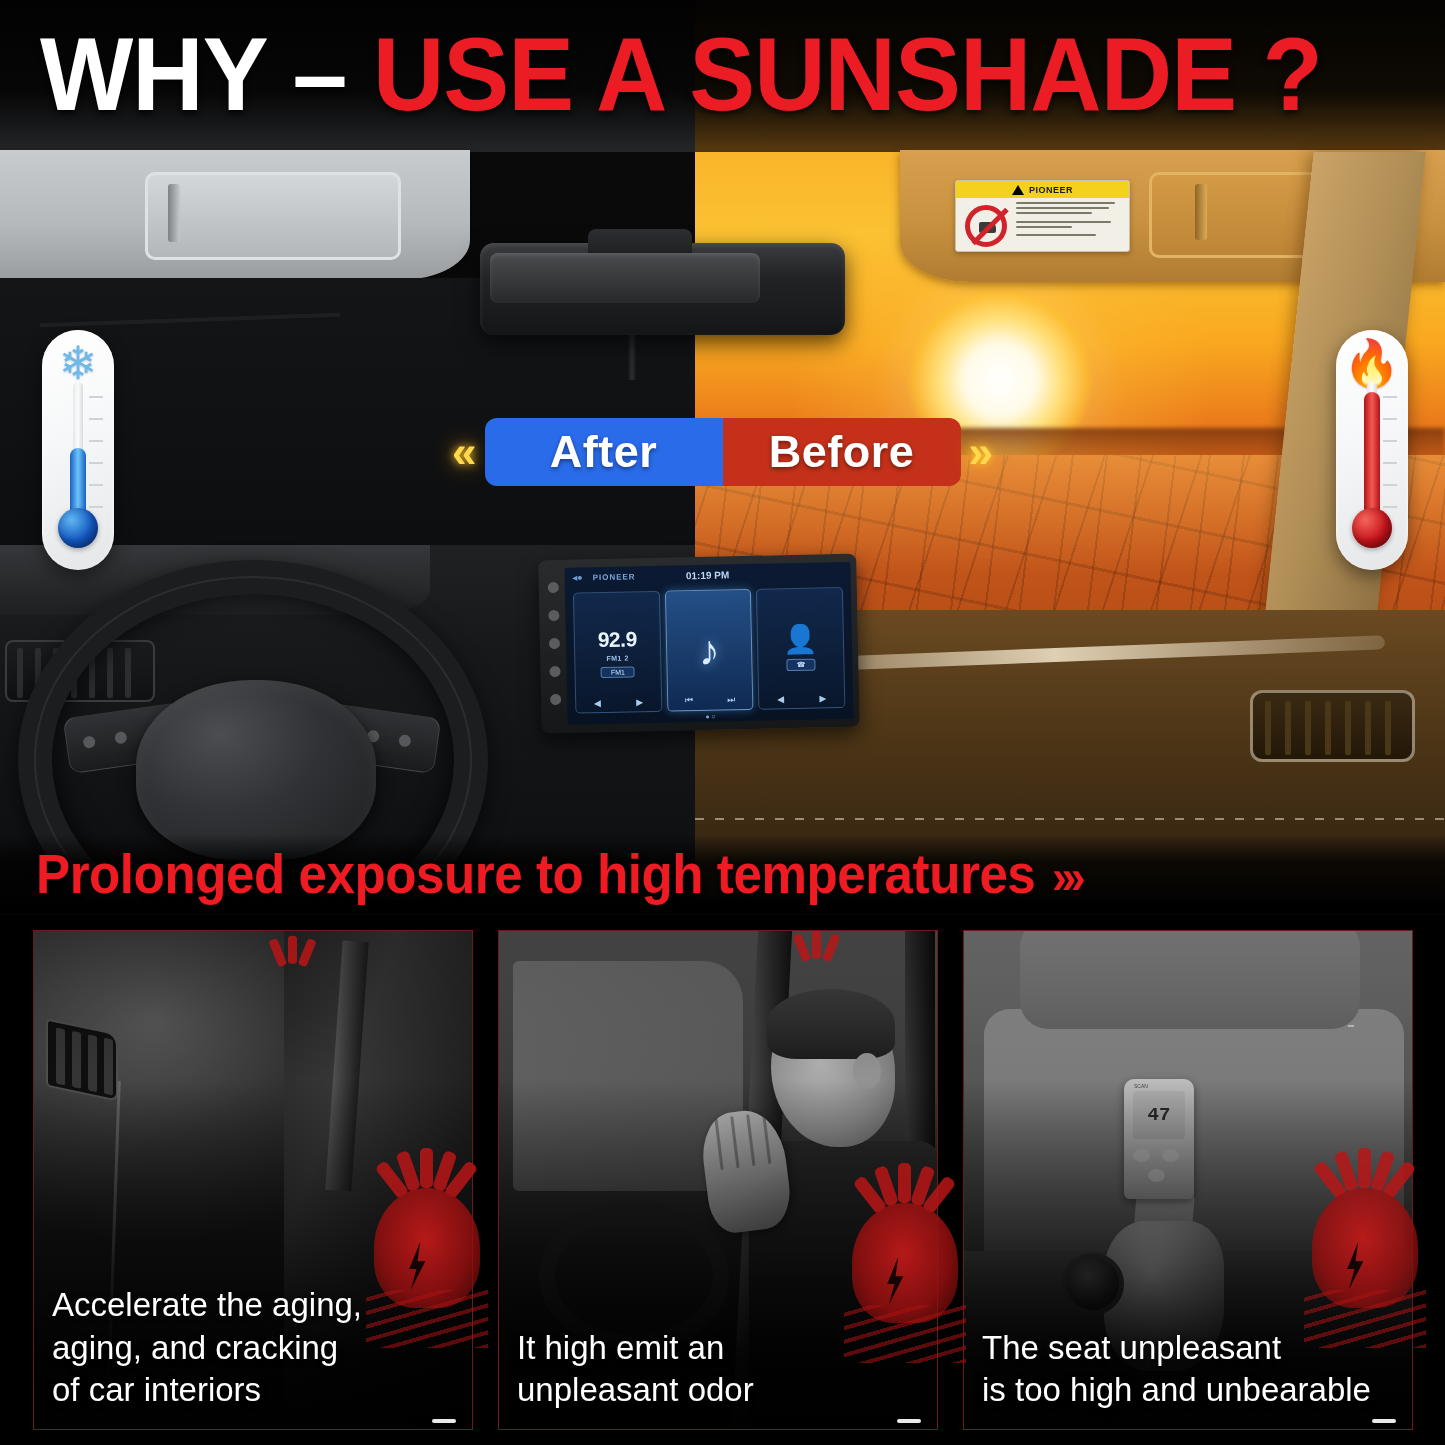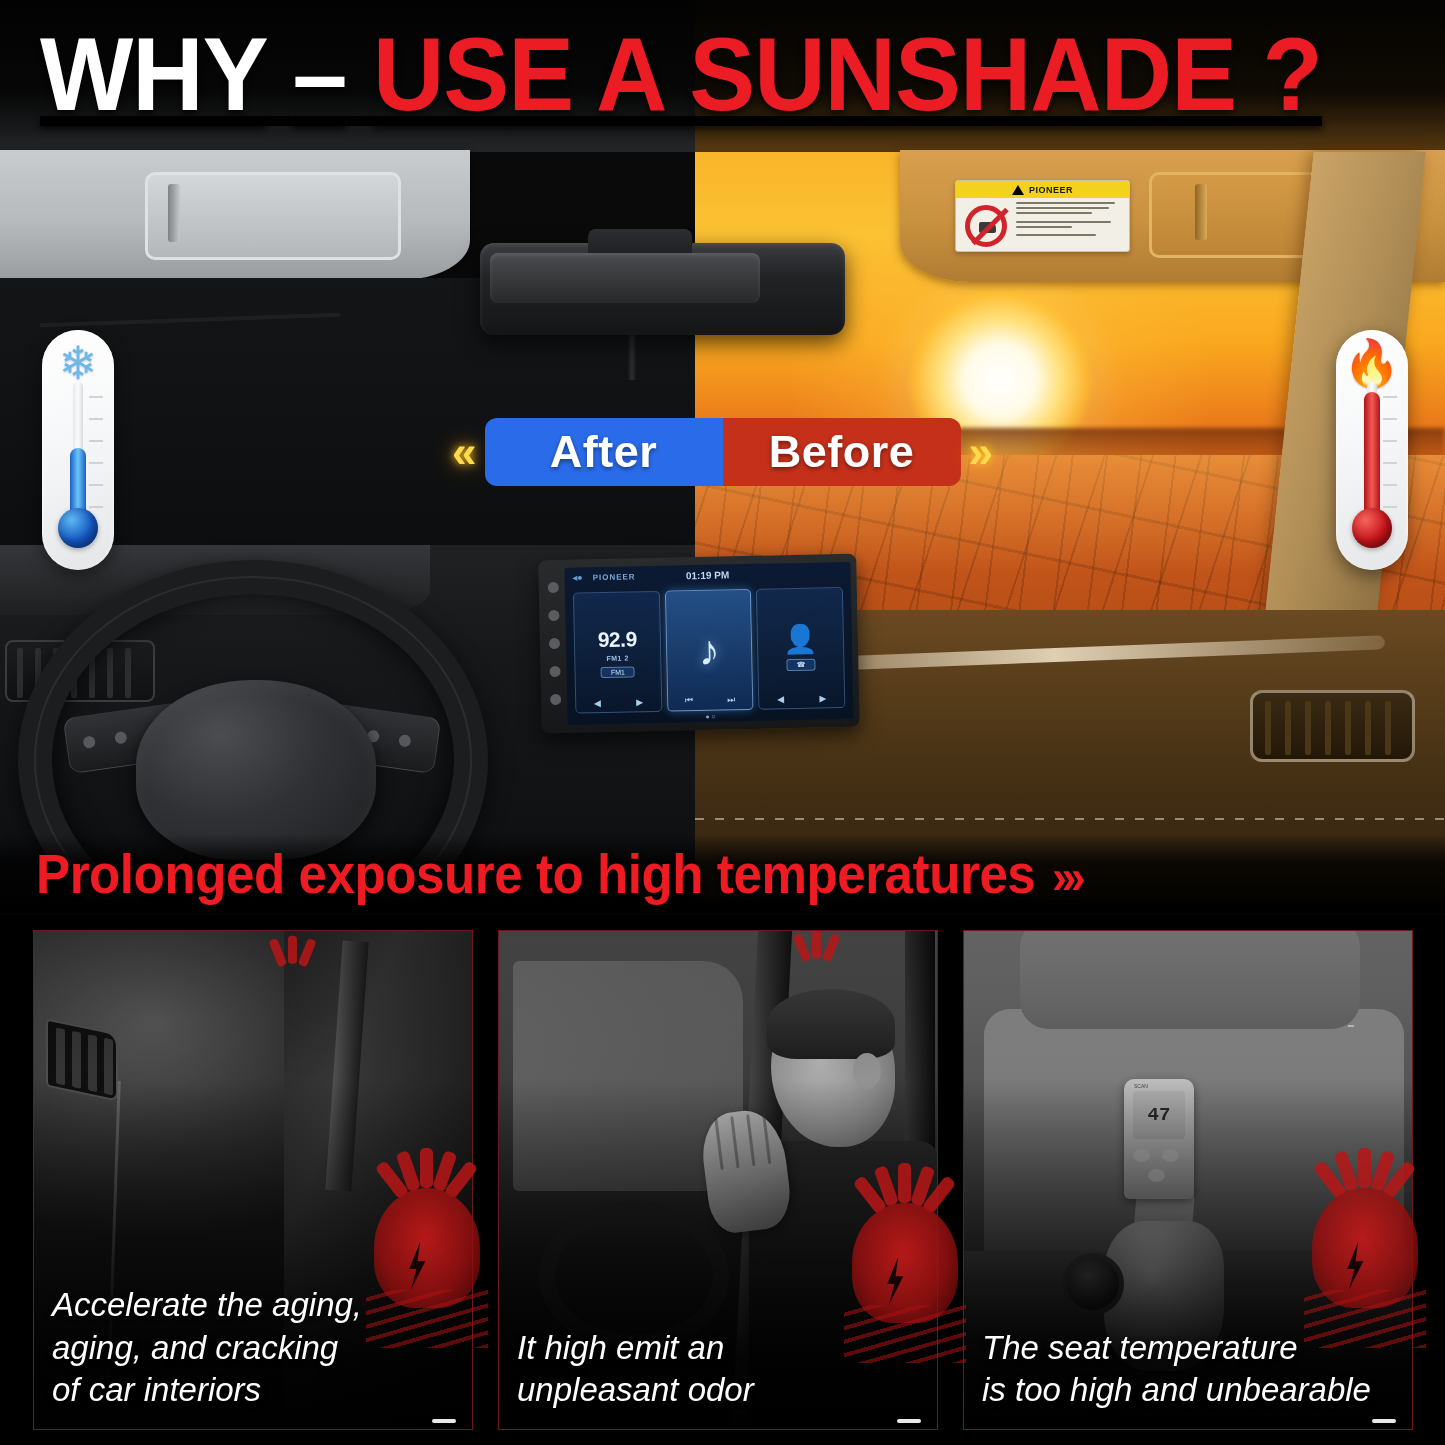--- a/index.html
+++ b/index.html
@@ -227,21 +227,20 @@
   .warn-lines span:nth-child(1){width:92%} .warn-lines span:nth-child(2){width:86%}
   .warn-lines span:nth-child(3){width:70%;margin-bottom:7px}
   .warn-lines span:nth-child(4){width:88%} .warn-lines span:nth-child(5){width:52%}
   .warn-lines span:nth-child(6){width:74%;margin-top:6px}
 
   
   .title-bar {
     position:absolute; left:0; top:0; width:1445px; height:148px; z-index:20;
     display:flex; align-items:center; padding-left:40px;
     background:linear-gradient(180deg, rgba(0,0,0,.92) 0%, rgba(0,0,0,.80) 62%, rgba(0,0,0,0) 100%);
-    text-decoration:underline;
   }
   .title-text {
     font-family:"Liberation Sans", sans-serif;
     font-weight:bold; font-size:104px; line-height:1;
     letter-spacing:-1px; white-space:nowrap;
     transform:scaleX(.95);
     transform-origin:left center;
   }
   .t-white { color:#ffffff; text-shadow:0 3px 7px rgba(0,0,0,.85); }
   .t-dash  { color:#ffffff; text-shadow:0 3px 7px rgba(0,0,0,.85); }
@@ -512,21 +511,21 @@
     position:absolute; left:0; top:0; width:100%; height:100%;
     background:linear-gradient(180deg, rgba(0,0,0,.30) 0%, rgba(0,0,0,.08) 30%,
       rgba(0,0,0,.55) 62%, rgba(0,0,0,.93) 86%, rgba(0,0,0,.99) 100%);
   }
   .caption {
     position:absolute; left:0; bottom:18px; width:100%;
     padding:0 18px;
     color:#ffffff; font-size:33px; line-height:1.28;
     text-shadow:0 2px 6px rgba(0,0,0,.95);
   }
-  .caption span { display:block; white-space:nowrap;font-style:italic; }
+  .caption span { display:block; white-space:nowrap; }
   .cap-dash {
     position:absolute; right:16px; bottom:6px; width:24px; height:4px;
     background:#e9e9e9; border-radius:2px;
   }
   
   .sun-deco { position:absolute; z-index:13; width:150px; height:210px; pointer-events:none; }
   .sun-deco .disc {
     position:absolute; left:22px; top:48px; width:106px; height:120px;
     background:radial-gradient(ellipse at 48% 42%, rgba(196,26,26,.92) 0%, rgba(150,16,16,.85) 58%, rgba(95,8,8,.55) 100%);
     border-radius:52% 52% 40% 40%;
@@ -799,21 +798,21 @@
         <div class="gun">
           <div class="lcd">47</div>
           <div class="bmark">SCAN</div>
           <div class="btn" style="left:9px;top:70px"></div>
           <div class="btn" style="left:38px;top:70px"></div>
           <div class="btn" style="left:24px;top:90px"></div>
         </div>
       </div>
       <div class="panel-vignette"></div>
       <div class="caption">
-        <span>The seat temperature</span>
+        <span>The seat unpleasant</span>
         <span>is too high and unbearable</span>
       </div>
       <div class="cap-dash"></div>
     </div>
   </div>
 
   <div class="sun-deco deco-1">
     <div class="ray" style="transform:rotate(-38deg)"></div>
     <div class="ray" style="transform:rotate(-19deg)"></div>
     <div class="ray" style="transform:rotate(0deg)"></div>

